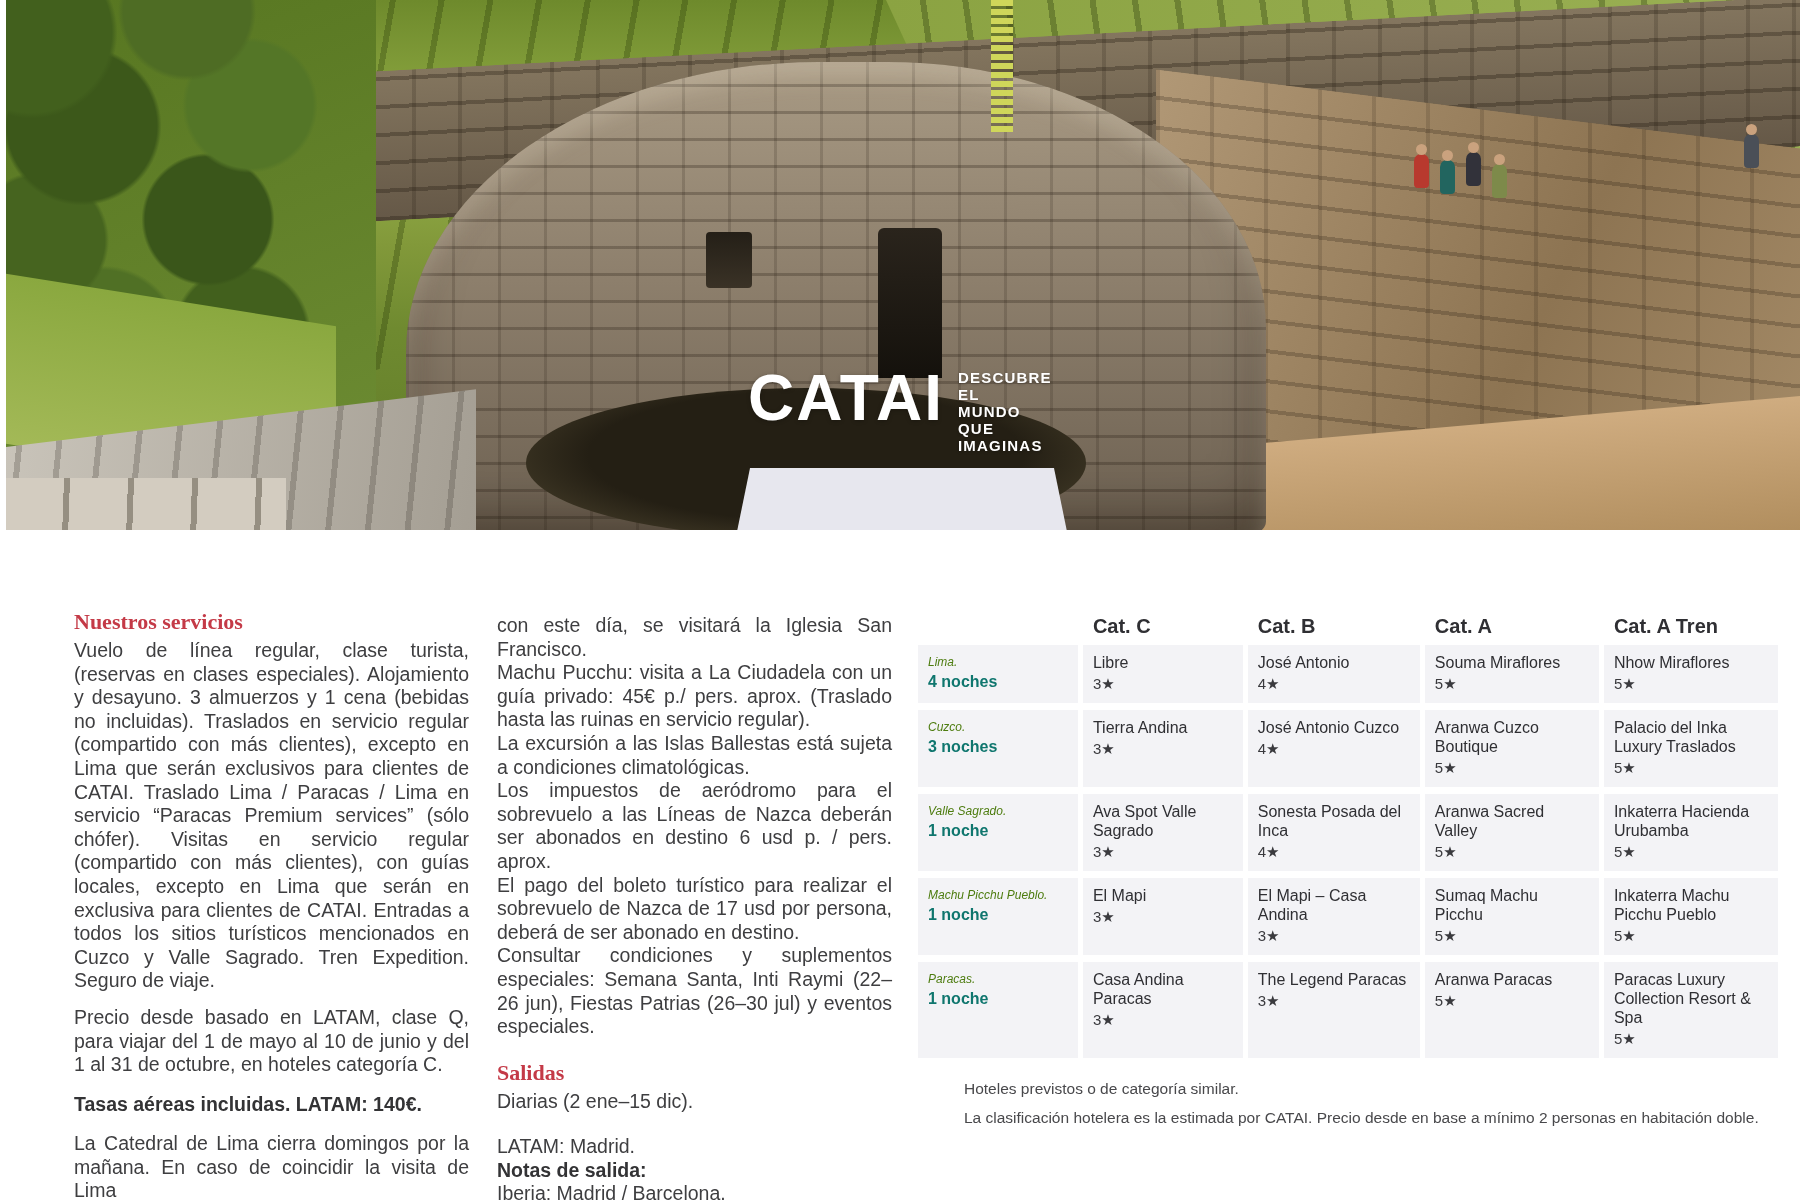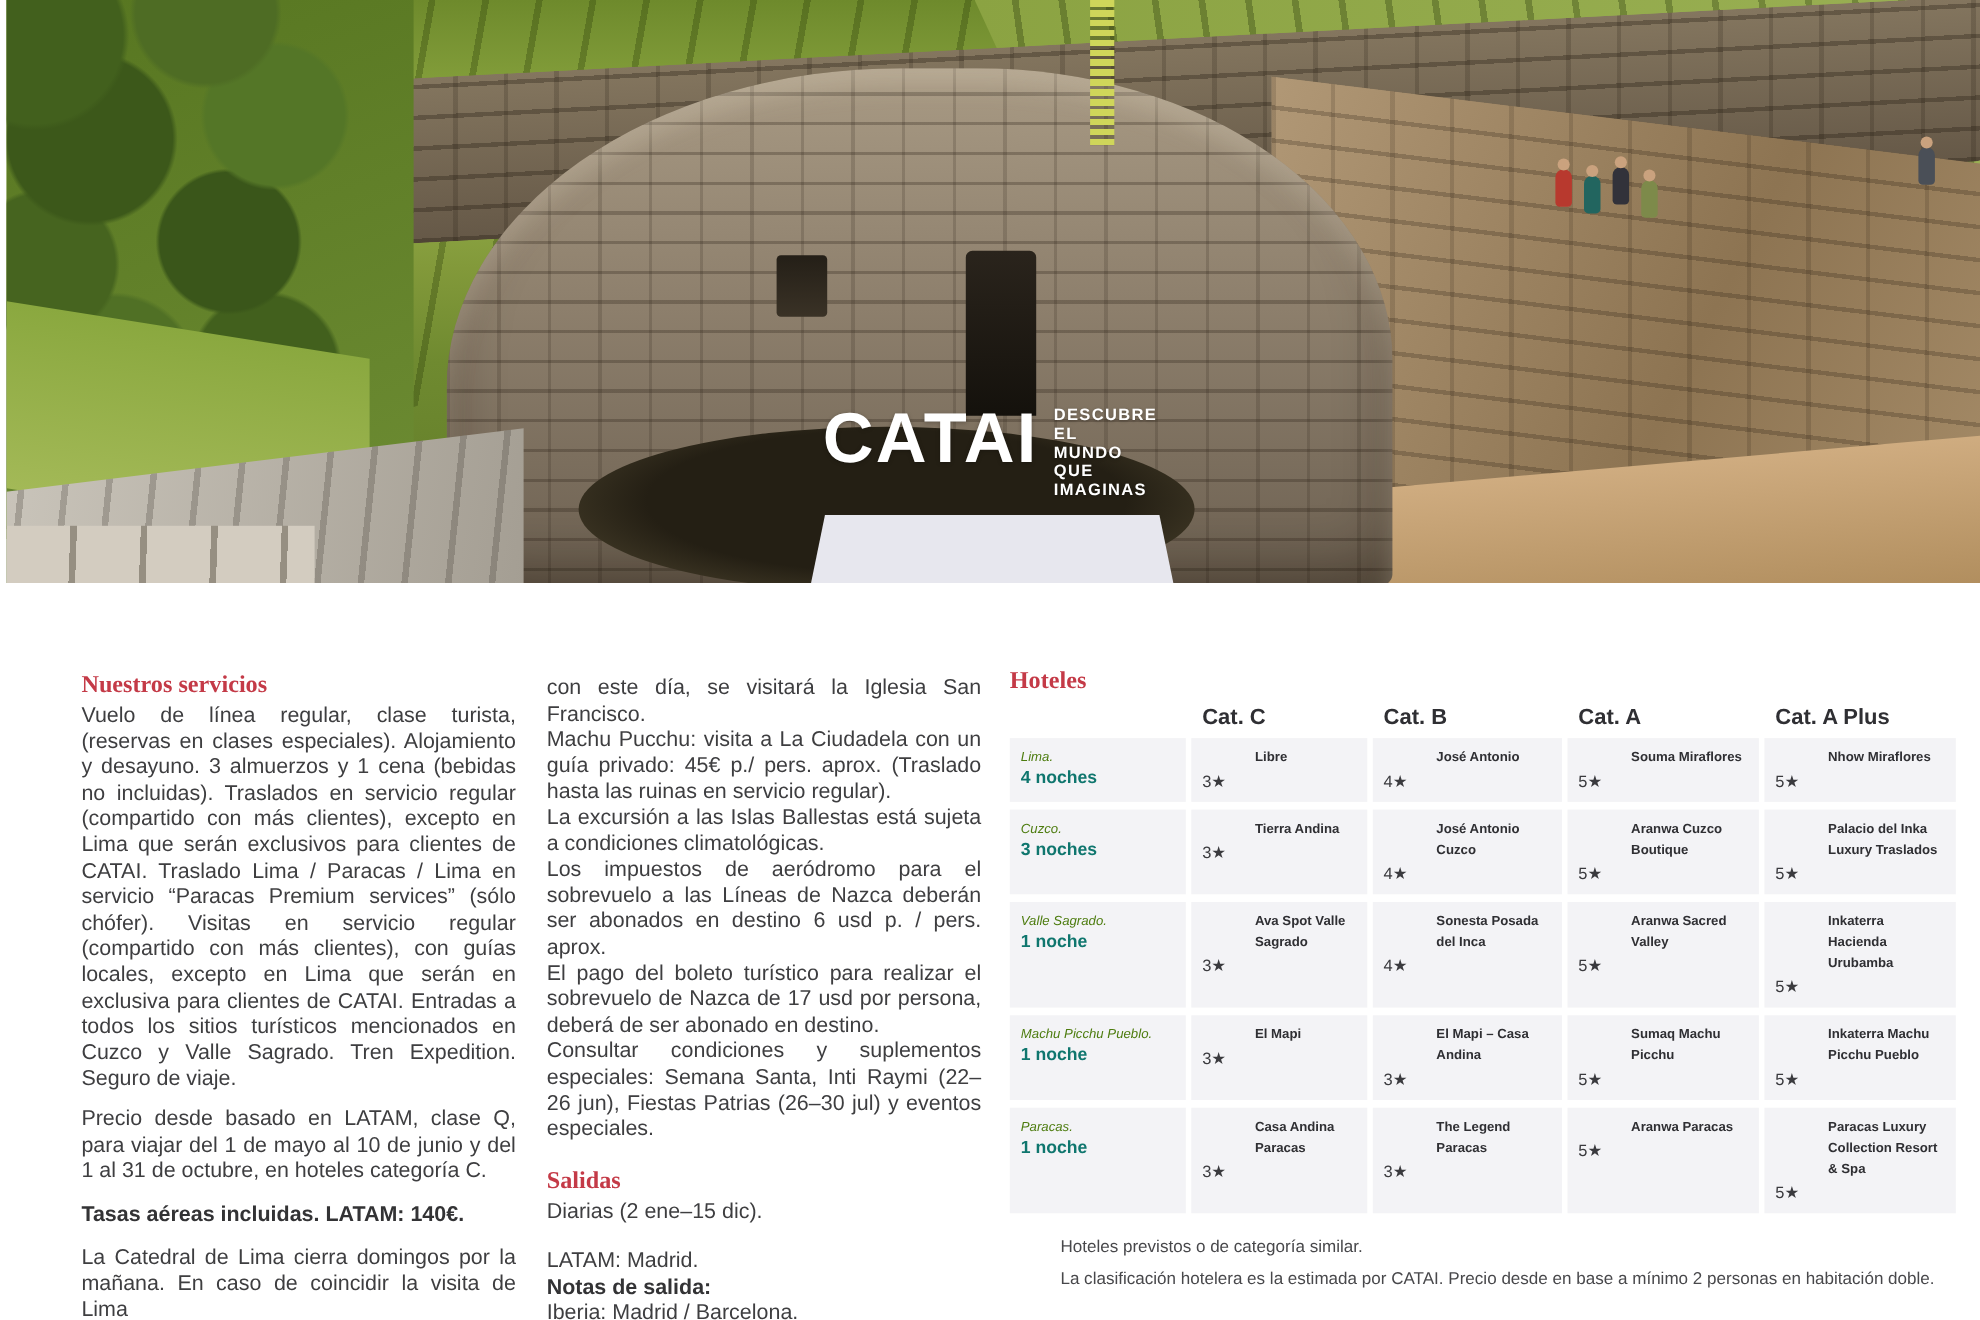--- a/index.html
+++ b/index.html
@@ -96,21 +96,21 @@
   
   .hotels{position:absolute;left:918px;top:606px;width:860px;}
   .hotels .red-heading{margin-bottom:2px;}
   table.hotels-table{border-collapse:separate;border-spacing:5px 7px;table-layout:fixed;
         width:870px;margin-left:-5px;}
   .hotels-table th{font-size:20px;font-weight:700;color:#2f2f33;text-align:left;
         padding:2px 10px 0 10px;background:transparent;}
   .hotels-table td{background:#f3f3f6;vertical-align:top;padding:8px 10px 10px 10px;}
   .place{color:#4d7c0f;font-size:12px;line-height:19px;font-style:italic;}
   .nights{font-weight:700;color:#0f766e;font-size:16px;line-height:20px;}
-  .hname{font-weight:700;font-size:12px;color:#2f2f33;line-height:19px;margin-left:48px;}
+  .hname{font-weight:400;font-size:16px;color:#2f2f33;line-height:19px;}
   .stars{font-size:15px;color:#3a3a3e;margin-top:3px;}
   .notes{margin-top:14px;margin-left:46px;}
   .note{font-size:15.5px;color:#48484b;line-height:20px;margin:0 0 9px 0;text-align:left;}
 </style>
 </head>
 <body>
 
 <div class="page">
 
   <div class="hero">
@@ -171,36 +171,35 @@
         <p class="body plain">Diarias (2 ene–15 dic).</p>
       </div>
       <div class="section">
         <p class="body plain">LATAM: Madrid.</p>
         <p class="body bold plain">Notas de salida:</p>
         <p class="body plain">Iberia: Madrid / Barcelona.</p>
       </div>
     </div>
 
   <div class="hotels">
-    <h3 class="red-heading">Hoteles</h3>
     <table class="hotels-table" id="hotels-table">
       <colgroup>
         <col style="width:158px">
           <col style="width:158px">
           <col style="width:170px">
         <col style="width:172px">
           <col style="width:172px">
       </colgroup>
       <thead>
           <tr>
             <th></th>
             <th>Cat. C</th>
             <th>Cat. B</th>
             <th>Cat. A</th>
-            <th>Cat. A Plus</th>
+            <th>Cat. A Tren</th>
           </tr>
         </thead>
       <tbody>
           <tr>
             <td class="place-cell">
               <div class="place">Lima.</div>
               <div class="nights">4 noches</div>
             </td>
             <td class="hotel-cell">
               <div class="hname">Libre</div>

